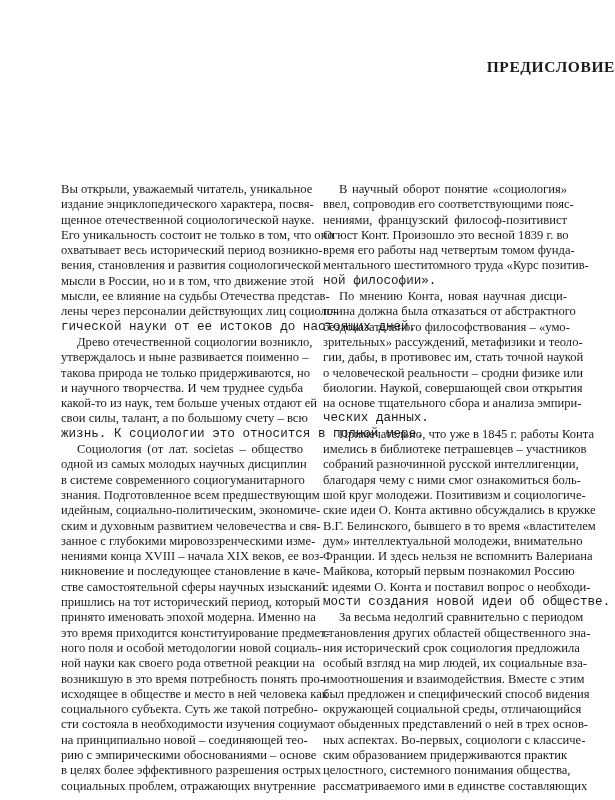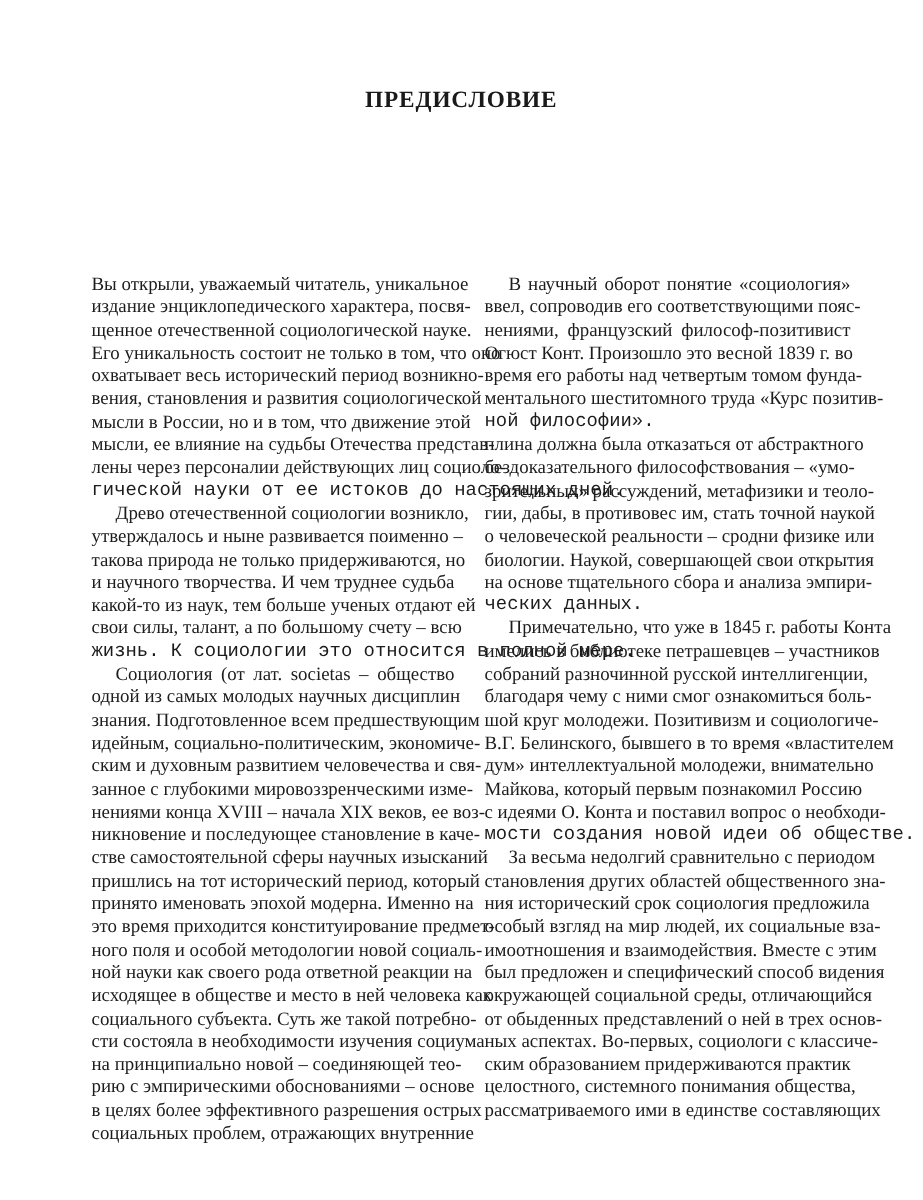--- a/index.html
+++ b/index.html
@@ -1,19 +1,19 @@
 <!DOCTYPE html>
 <html><head>
 <meta charset="utf-8">
 <style>
   html, body { margin: 0; padding: 0; background: #ffffff; }
   body { width: 615px; height: 800px; position: relative; overflow: hidden; }
   .page { position: absolute; left: 0; top: 0; width: 615px; height: 800px; background: #fff; }
   .title {
-    position: absolute; left: 0; top: 58px; width: 615px; text-align: center;
+    position: absolute; left: 0; top: 58px; width: 615px; text-align: right;
     font-family: "Liberation Serif", "DejaVu Serif", serif; font-weight: bold;
     font-size: 15.5px; letter-spacing: 0.6px; color: #1a1a1a;
   }
   .col {
     position: absolute; top: 182px;
     font-family: "Liberation Serif", "DejaVu Serif", serif;
     font-size: 12.6px; color: #1c1c1c;
   }
   .col.left { left: 61px; width: 242px; }
   .col.right { left: 323px; width: 244px; }
@@ -42,63 +42,68 @@
       <div class="line last">гической науки от ее истоков до настоящих дней.</div>
       <div class="line indent">Древо отечественной социологии возникло,</div>
       <div class="line">утверждалось и ныне развивается поименно –</div>
       <div class="line">такова природа не только придерживаются, но</div>
       <div class="line">и научного творчества. И чем труднее судьба</div>
       <div class="line">какой-то из наук, тем больше ученых отдают ей</div>
       <div class="line">свои силы, талант, а по большому счету – всю</div>
       <div class="line last">жизнь. К социологии это относится в полной мере.</div>
       <div class="line indent">Социология (от лат. societas – общество</div>
       <div class="line">одной из самых молодых научных дисциплин</div>
+      <div class="line">в системе современного социогуманитарного</div>
       <div class="line">знания. Подготовленное всем предшествующим</div>
       <div class="line">идейным, социально-политическим, экономиче-</div>
       <div class="line">ским и духовным развитием человечества и свя-</div>
       <div class="line">занное с глубокими мировоззренческими изме-</div>
       <div class="line">нениями конца XVIII – начала XIX веков, ее воз-</div>
       <div class="line">никновение и последующее становление в каче-</div>
       <div class="line">стве самостоятельной сферы научных изысканий</div>
       <div class="line">пришлись на тот исторический период, который</div>
       <div class="line">принято именовать эпохой модерна. Именно на</div>
       <div class="line">это время приходится конституирование предмет-</div>
       <div class="line">ного поля и особой методологии новой социаль-</div>
       <div class="line">ной науки как своего рода ответной реакции на</div>
+      <div class="line">возникшую в это время потребность понять про-</div>
       <div class="line">исходящее в обществе и место в ней человека как</div>
       <div class="line">социального субъекта. Суть же такой потребно-</div>
       <div class="line">сти состояла в необходимости изучения социума</div>
       <div class="line">на принципиально новой – соединяющей тео-</div>
       <div class="line">рию с эмпирическими обоснованиями – основе</div>
       <div class="line">в целях более эффективного разрешения острых</div>
       <div class="line">социальных проблем, отражающих внутренние</div>
     </div>
   <div class="col right">
       <div class="line indent">В научный оборот понятие «социология»</div>
       <div class="line">ввел, сопроводив его соответствующими пояс-</div>
       <div class="line">нениями, французский философ-позитивист</div>
       <div class="line">Огюст Конт. Произошло это весной 1839 г. во</div>
       <div class="line">время его работы над четвертым томом фунда-</div>
       <div class="line">ментального шеститомного труда «Курс позитив-</div>
       <div class="line last">ной философии».</div>
+      <div class="line indent">По мнению Конта, новая научная дисци-</div>
       <div class="line">плина должна была отказаться от абстрактного</div>
       <div class="line">бездоказательного философствования – «умо-</div>
       <div class="line">зрительных» рассуждений, метафизики и теоло-</div>
       <div class="line">гии, дабы, в противовес им, стать точной наукой</div>
       <div class="line">о человеческой реальности – сродни физике или</div>
       <div class="line">биологии. Наукой, совершающей свои открытия</div>
       <div class="line">на основе тщательного сбора и анализа эмпири-</div>
       <div class="line last">ческих данных.</div>
       <div class="line indent">Примечательно, что уже в 1845 г. работы Конта</div>
       <div class="line">имелись в библиотеке петрашевцев – участников</div>
       <div class="line">собраний разночинной русской интеллигенции,</div>
       <div class="line">благодаря чему с ними смог ознакомиться боль-</div>
       <div class="line">шой круг молодежи. Позитивизм и социологиче-</div>
+      <div class="line">ские идеи О. Конта активно обсуждались в кружке</div>
       <div class="line">В.Г. Белинского, бывшего в то время «властителем</div>
       <div class="line">дум» интеллектуальной молодежи, внимательно</div>
+      <div class="line">Франции. И здесь нельзя не вспомнить Валериана</div>
       <div class="line">Майкова, который первым познакомил Россию</div>
       <div class="line">с идеями О. Конта и поставил вопрос о необходи-</div>
       <div class="line last">мости создания новой идеи об обществе.</div>
       <div class="line indent">За весьма недолгий сравнительно с периодом</div>
       <div class="line">становления других областей общественного зна-</div>
       <div class="line">ния исторический срок социология предложила</div>
       <div class="line">особый взгляд на мир людей, их социальные вза-</div>
       <div class="line">имоотношения и взаимодействия. Вместе с этим</div>
       <div class="line">был предложен и специфический способ видения</div>
       <div class="line">окружающей социальной среды, отличающийся</div>

